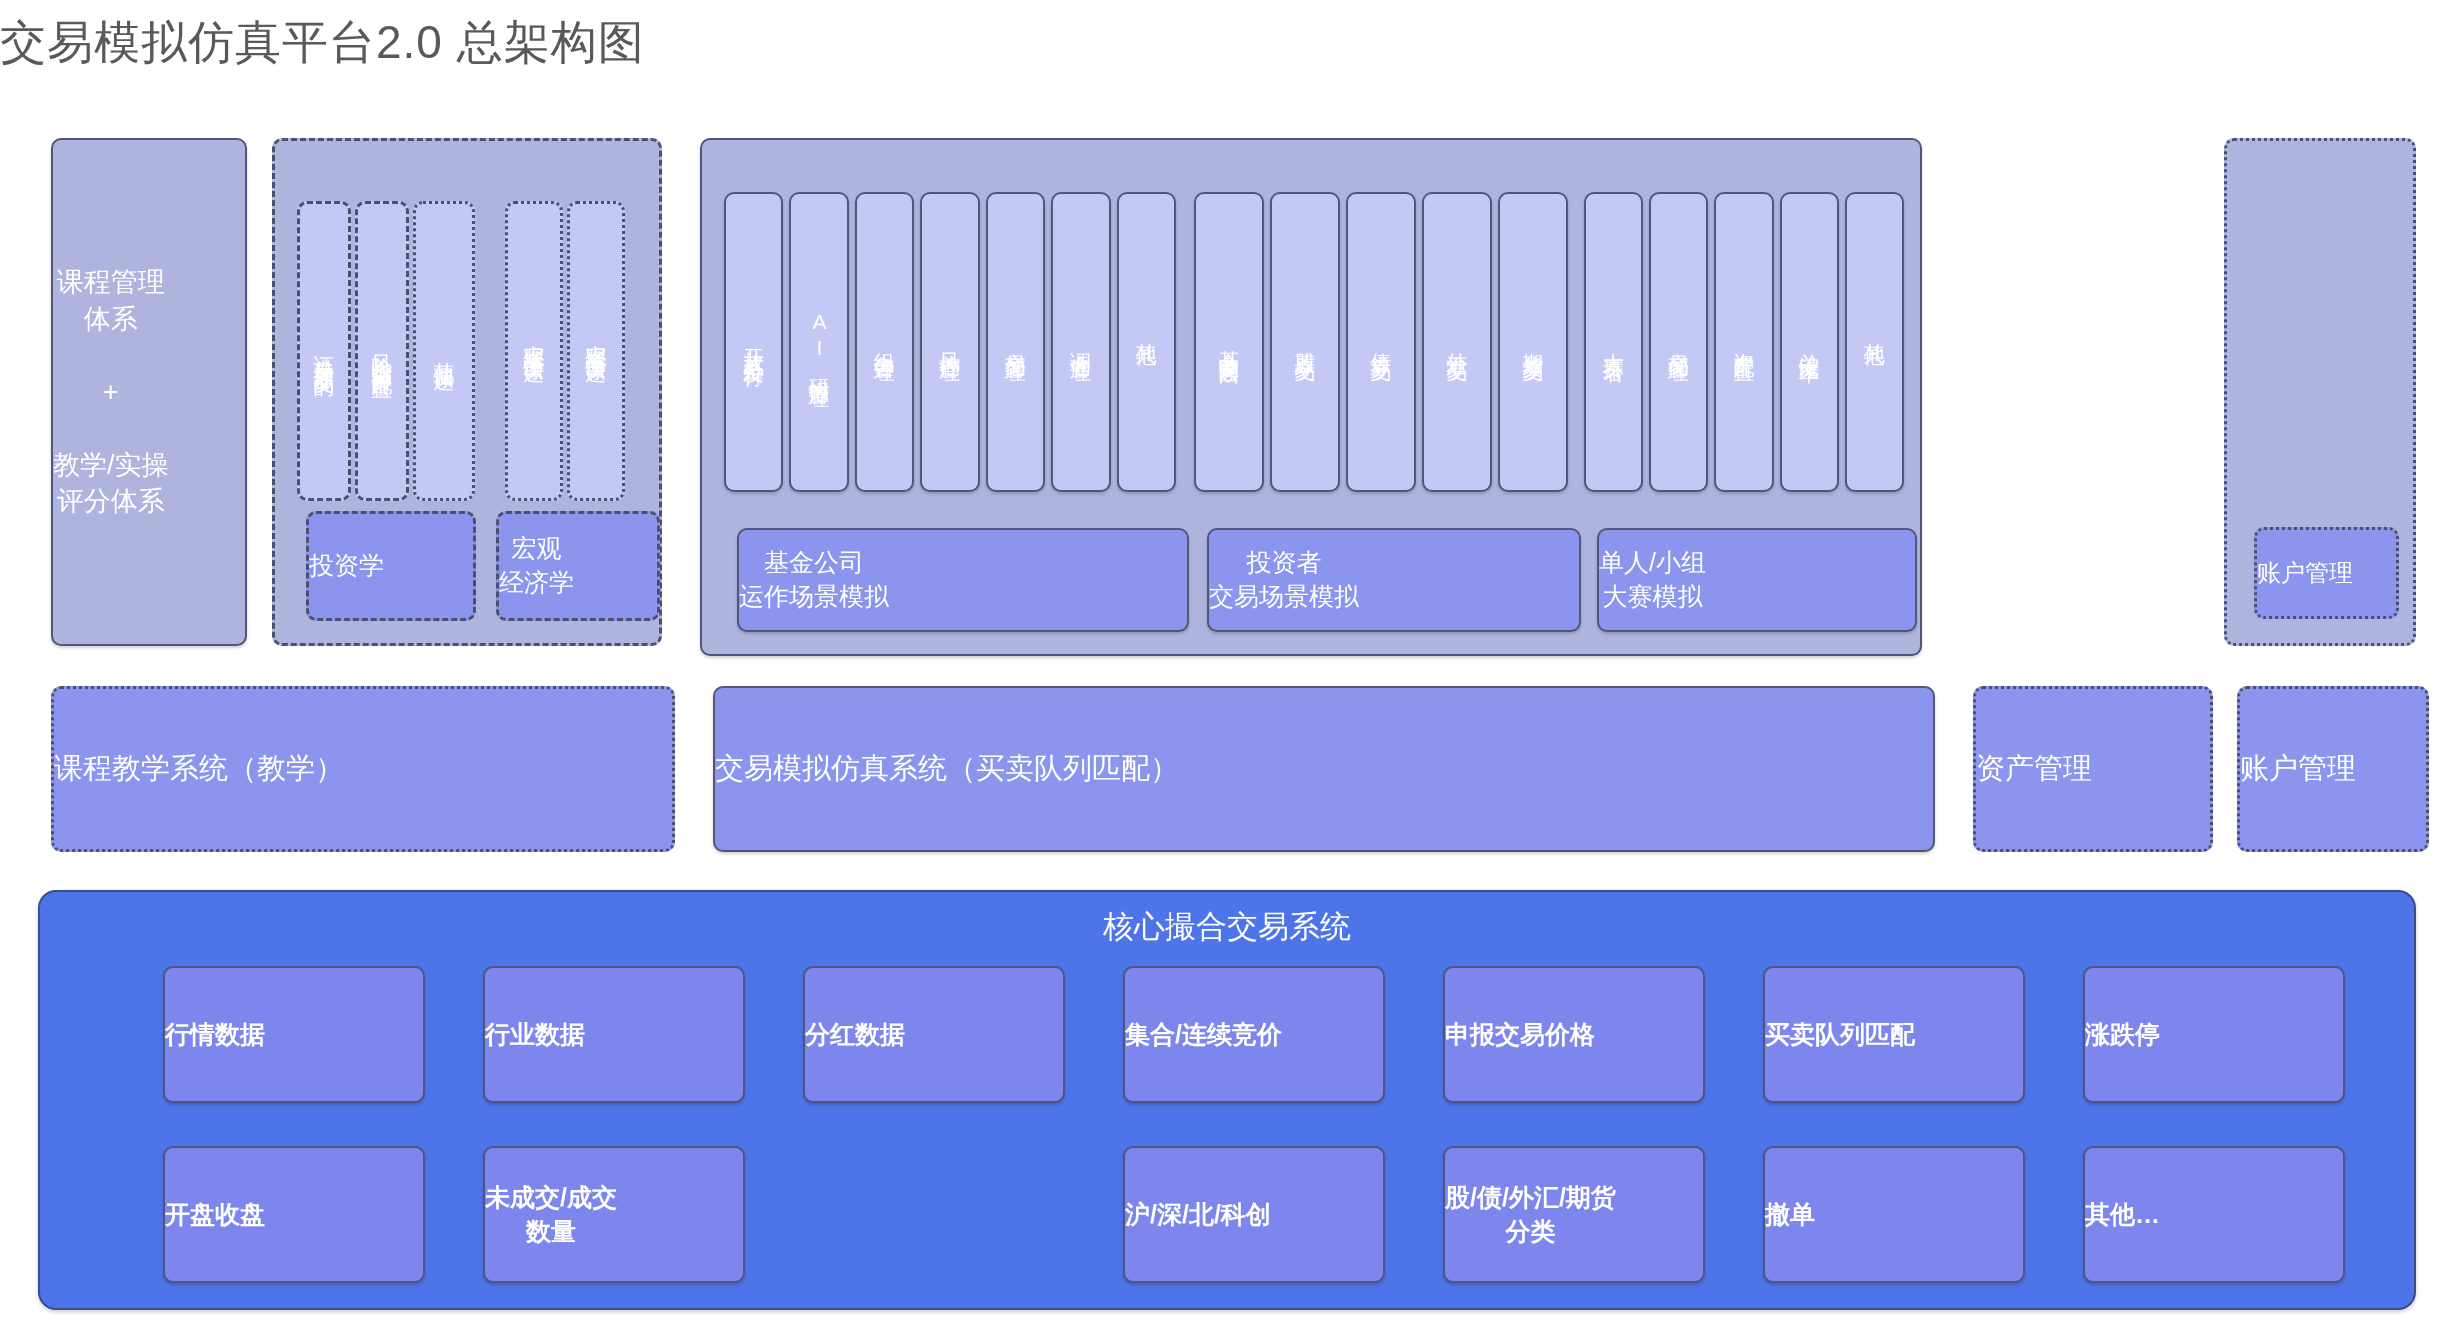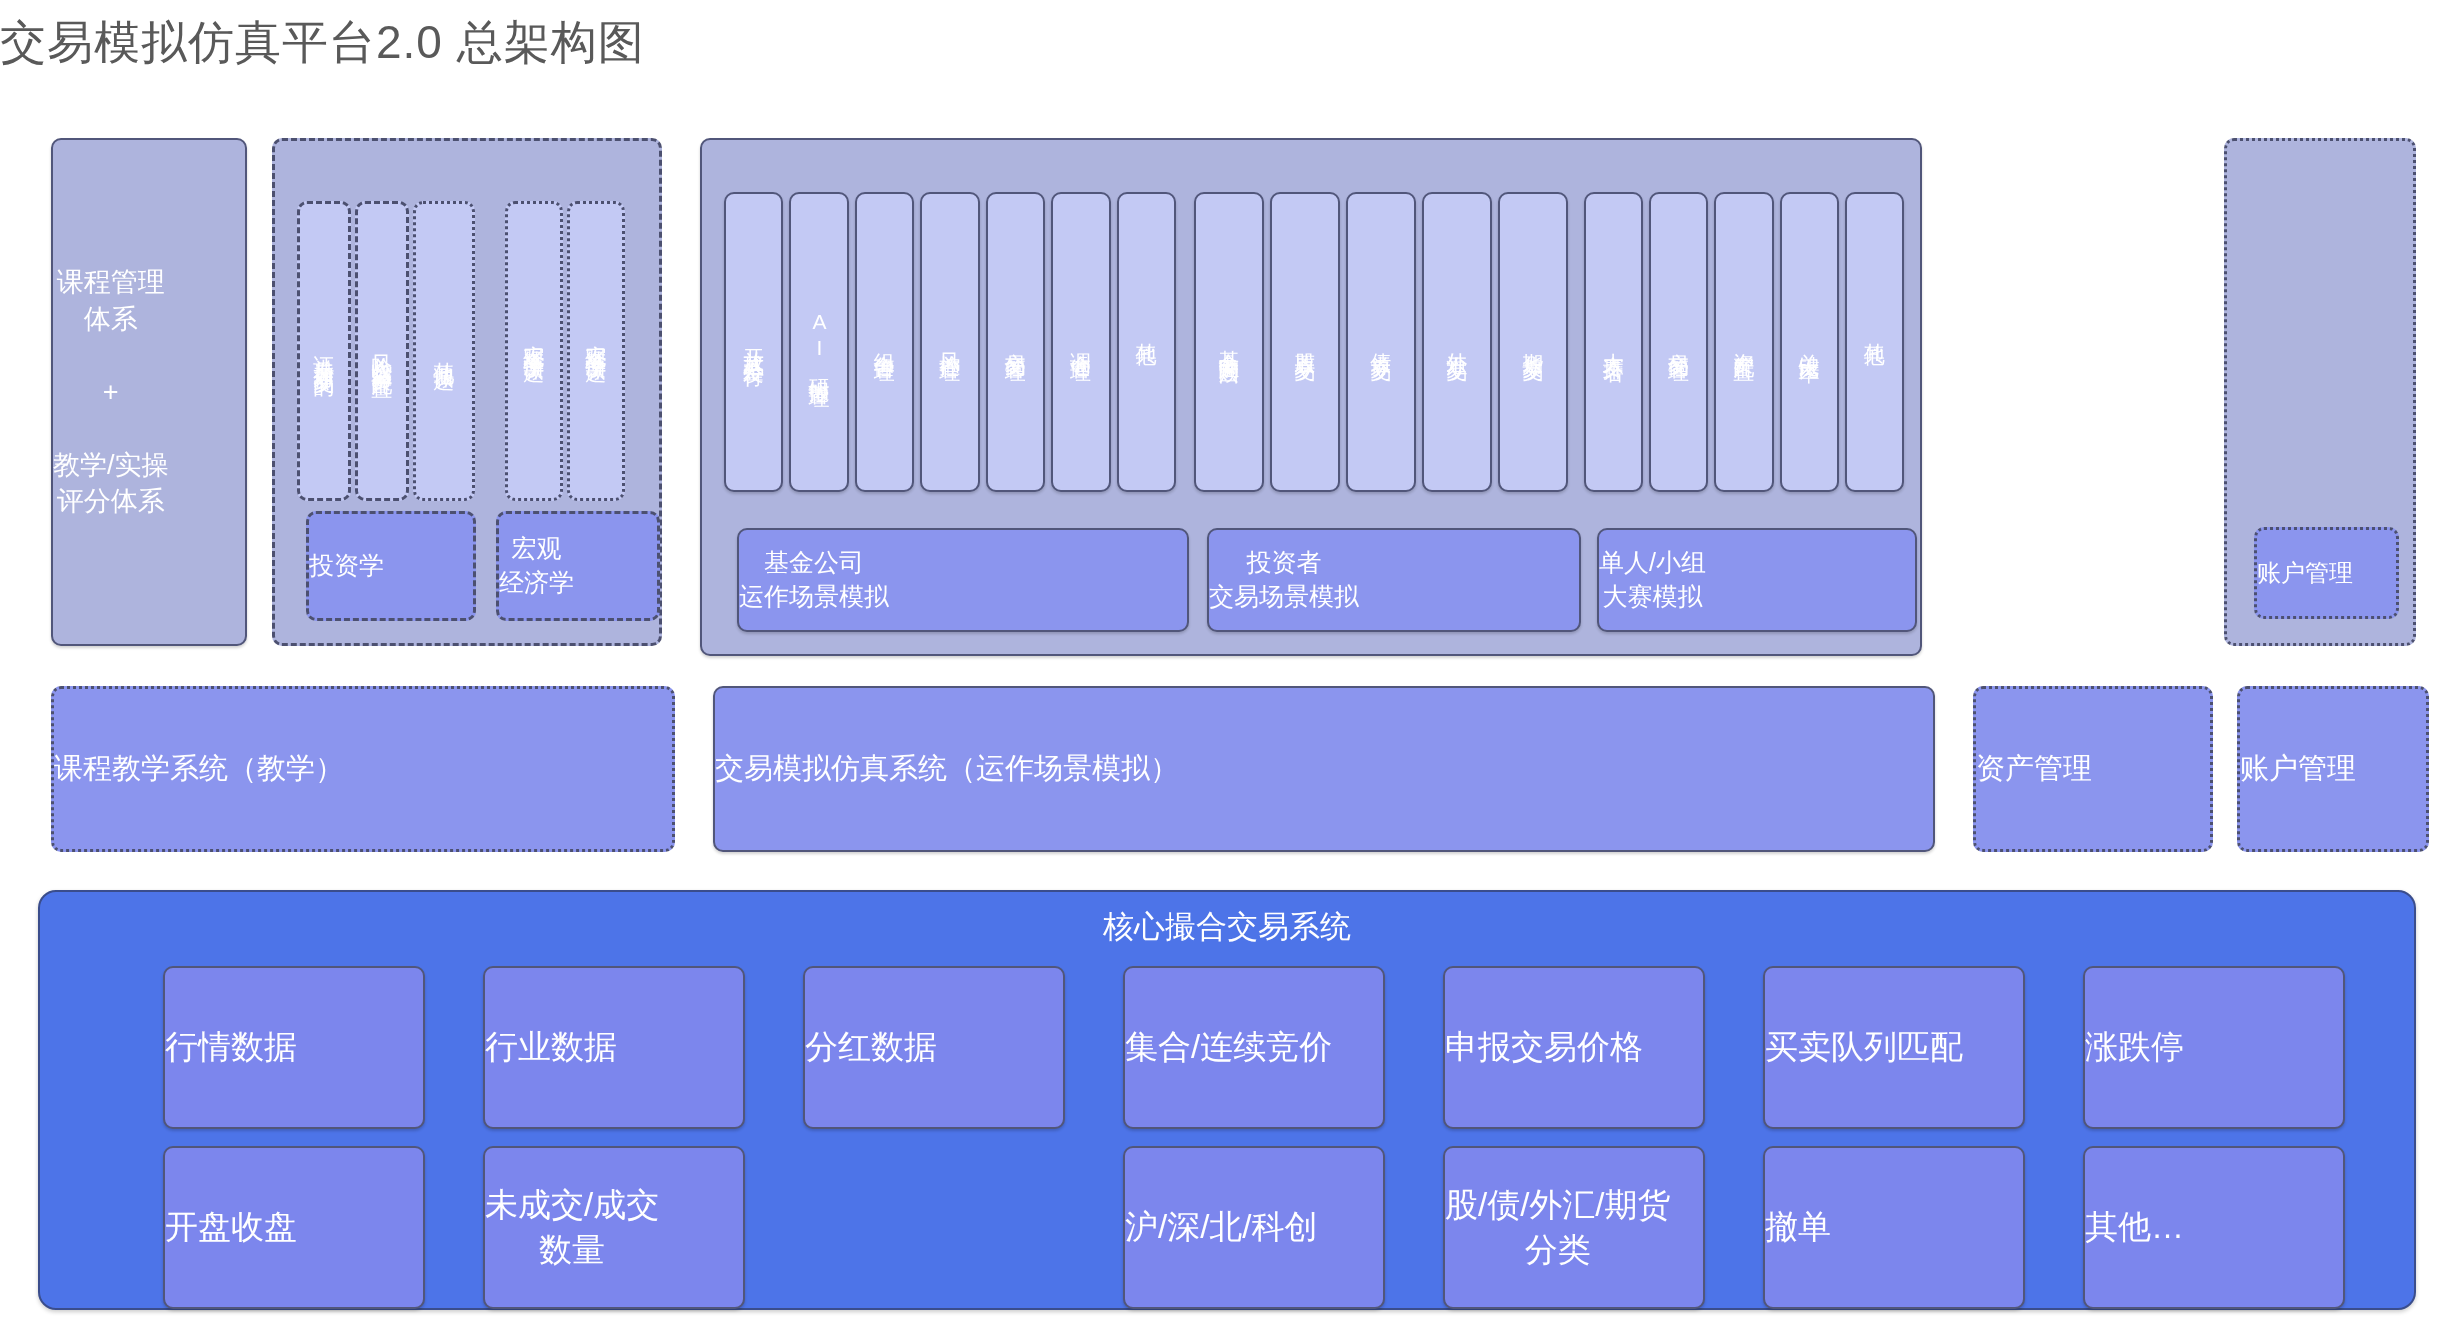--- a/index.html
+++ b/index.html
@@ -121,22 +121,23 @@
     box-shadow:0 2px 4px rgba(0,0,0,.2);
   }
   #core-title{
     position:absolute;left:0;top:14px;width:100%;
     text-align:center;font-size:31px;
   }
   .core-grid{
     position:absolute;left:110px;top:74px;width:2170px;height:330px;
   }
   .core-card{
-    position:absolute;width:262px;height:163px;
-    font-size:33px;
+    position:absolute;width:262px;height:137px;
+    font-size:25px;
+    font-weight:bold;
   }
 </style>
 </head>
 <body>
 
 <div class="page">
 
   <div class="title">交易模拟仿真平台2.0 总架构图</div>
 
   <div class="top-row">
@@ -251,21 +252,21 @@
         <span>账户管理</span>
       </div>
     </div>
   </div>
 
   <div class="mid-row">
       <div class="mid-box dotted-box fill-mid center" style="left: 38px; width: 624px;">
         <span>课程教学系统（教学）</span>
       </div>
       <div class="mid-box solid-box fill-mid center" style="left: 700px; width: 1222px;">
-        <span>交易模拟仿真系统（运作场景模拟）</span>
+        <span>交易模拟仿真系统（买卖队列匹配）</span>
       </div>
       <div class="mid-box dotted-box fill-mid center" style="left: 1960px; width: 240px;">
         <span>资产管理</span>
       </div>
       <div class="mid-box dotted-box fill-mid center" style="left: 2224px; width: 192px;">
         <span>账户管理</span>
       </div>
     </div>
 
   <div id="core-system">

